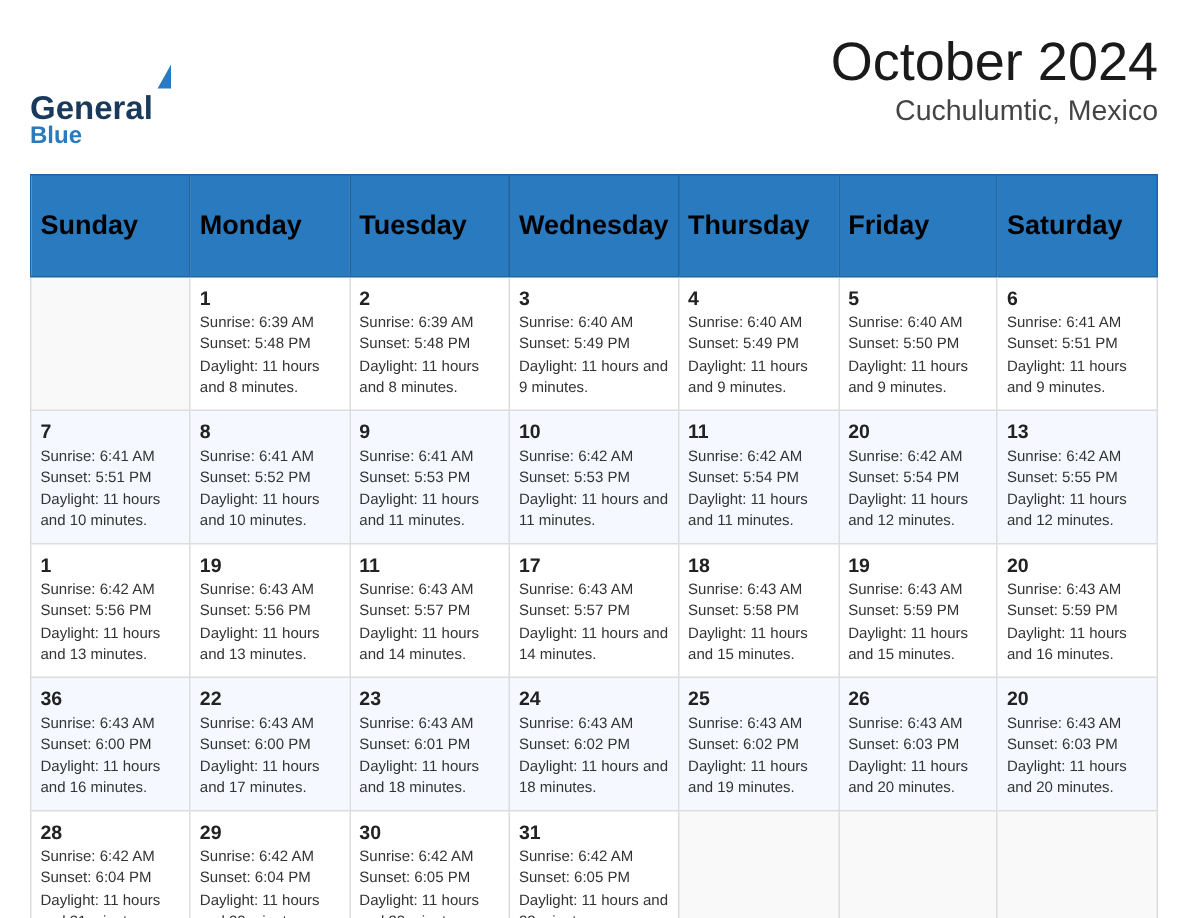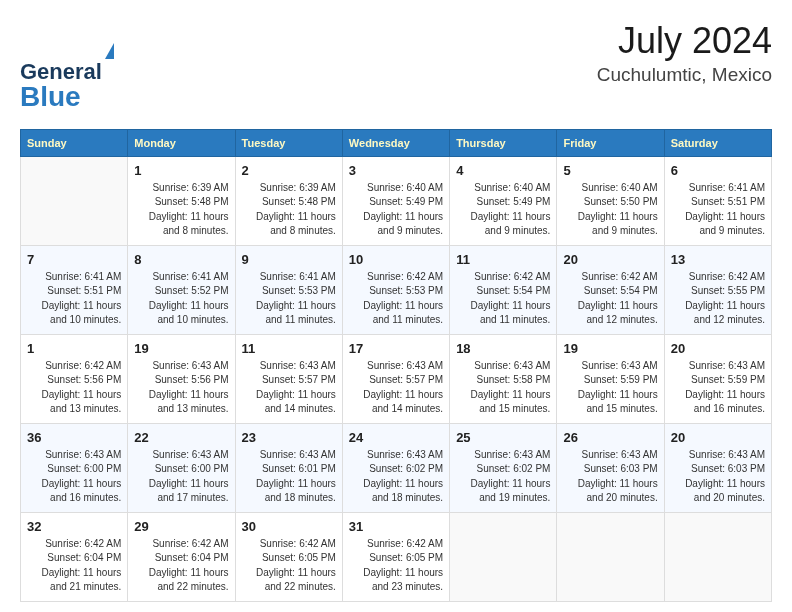--- a/index.html
+++ b/index.html
@@ -46,24 +46,24 @@
     }
     table {
       width: 100%;
       border-collapse: collapse;
       border: 1px solid #ccc;
     }
     thead tr {
       background-color: #2a7abf;
     }
     thead th {
-      color: #fef9c3;
-      font-size: 11px;
+      color: #000000;
+      font-size: 18px;
       font-weight: bold;
-      padding: 7px 6px;
+      padding: 23px 6px;
       border: 1px solid #2065a0;
       text-align: left;
     }
     tbody tr {
       border-bottom: 1px solid #ccc;
     }
     tbody td {
       vertical-align: top;
       padding: 6px 6px;
       border: 1px solid #ddd;
@@ -75,45 +75,44 @@
     .day-number {
       font-size: 13px;
       font-weight: bold;
       margin-bottom: 3px;
       display: block;
     }
     .day-info {
       font-size: 10px;
       color: #333;
       line-height: 1.45;
-      text-align: right;
     }
     .empty-cell {
       background: #f9f9f9;
     }
     tbody tr:nth-child(odd) {
       background-color: #fff;
     }
     tbody tr:nth-child(even) {
       background-color: #f5f9ff;
     }
   </style>
 </head>
 <body>
 
 <div class="header">
   <div class="logo">
     <div style="display:flex; align-items:center;">
       <span class="logo-text" style="color:#1a3a5c; font-size:22px; font-weight:bold;">General</span>
       <span style="display:inline-block; width:0; height:0; border-left:9px solid transparent; border-bottom:16px solid #2a7abf; margin-left:3px; margin-bottom:2px;"></span>
     </div>
-    <span class="logo-text logo-blue" style="color:#2a7abf; font-size:28px; font-weight:bold; margin-top:-2px;">Blue</span>
+    <span class="logo-text logo-blue" style="color:#2a7abf; font-size:16px; font-weight:bold; margin-top:-2px;">Blue</span>
   </div>
   <div class="title-area">
-    <div class="month-title">July 2024</div>
+    <div class="month-title">October 2024</div>
     <div class="location-title">Cuchulumtic, Mexico</div>
   </div>
 </div>
 
 <table>
   <thead>
     <tr>
     <th>Sunday</th>
         <th>Monday</th>
         <th>Tuesday</th>
@@ -236,21 +235,21 @@
           <span class="day-number">26</span>
           <div class="day-info">Sunrise: 6:43 AM<br>Sunset: 6:03 PM<br>Daylight: 11 hours and 20 minutes.</div>
         </td>
         <td>
           <span class="day-number">20</span>
           <div class="day-info">Sunrise: 6:43 AM<br>Sunset: 6:03 PM<br>Daylight: 11 hours and 20 minutes.</div>
         </td>
       </tr>
       <tr>
         <td>
-          <span class="day-number">32</span>
+          <span class="day-number">28</span>
           <div class="day-info">Sunrise: 6:42 AM<br>Sunset: 6:04 PM<br>Daylight: 11 hours and 21 minutes.</div>
         </td>
         <td>
           <span class="day-number">29</span>
           <div class="day-info">Sunrise: 6:42 AM<br>Sunset: 6:04 PM<br>Daylight: 11 hours and 22 minutes.</div>
         </td>
         <td>
           <span class="day-number">30</span>
           <div class="day-info">Sunrise: 6:42 AM<br>Sunset: 6:05 PM<br>Daylight: 11 hours and 22 minutes.</div>
         </td>

